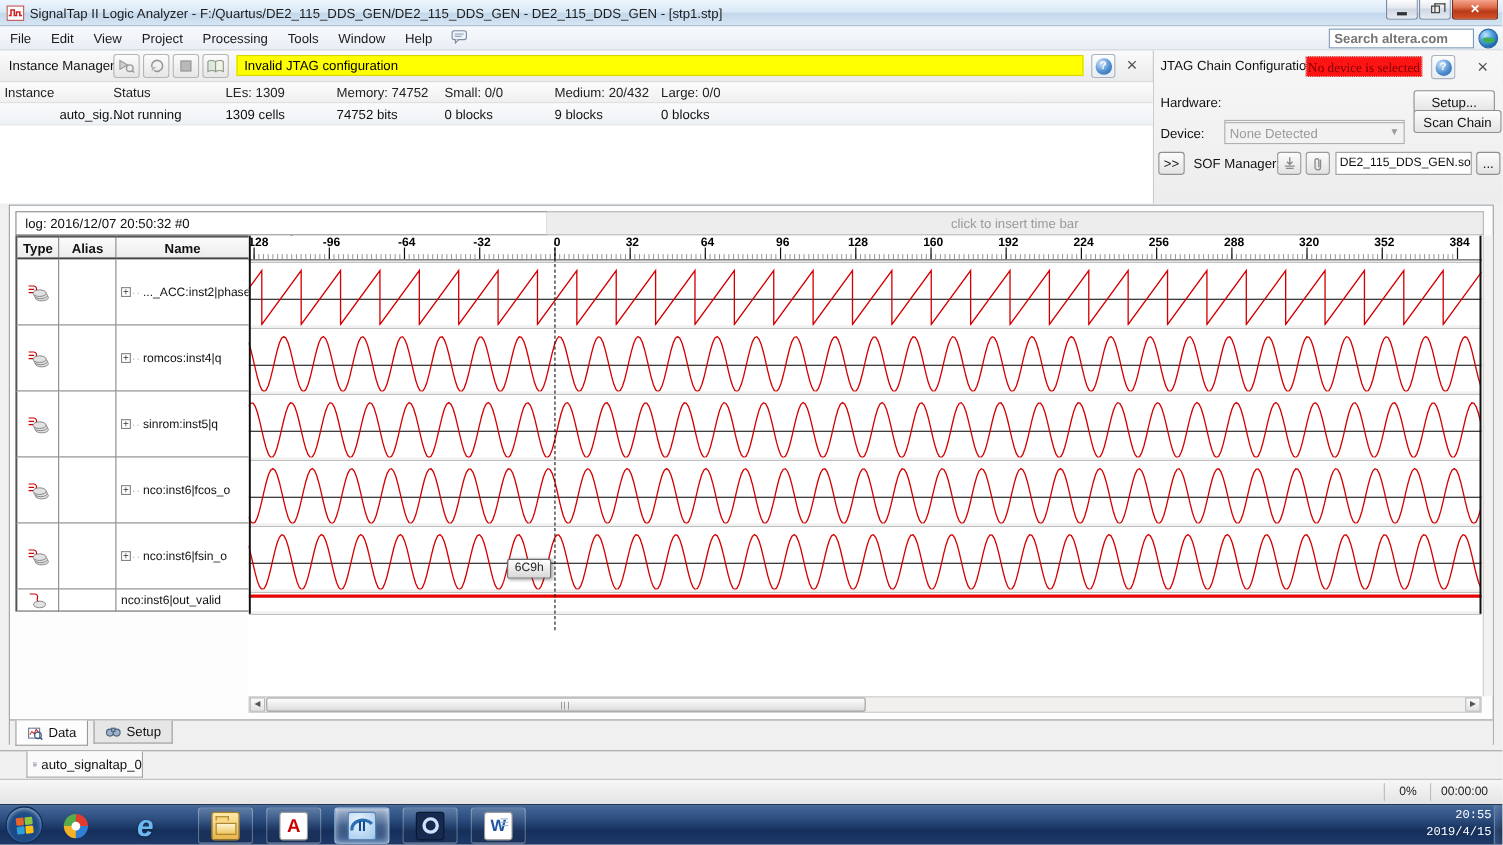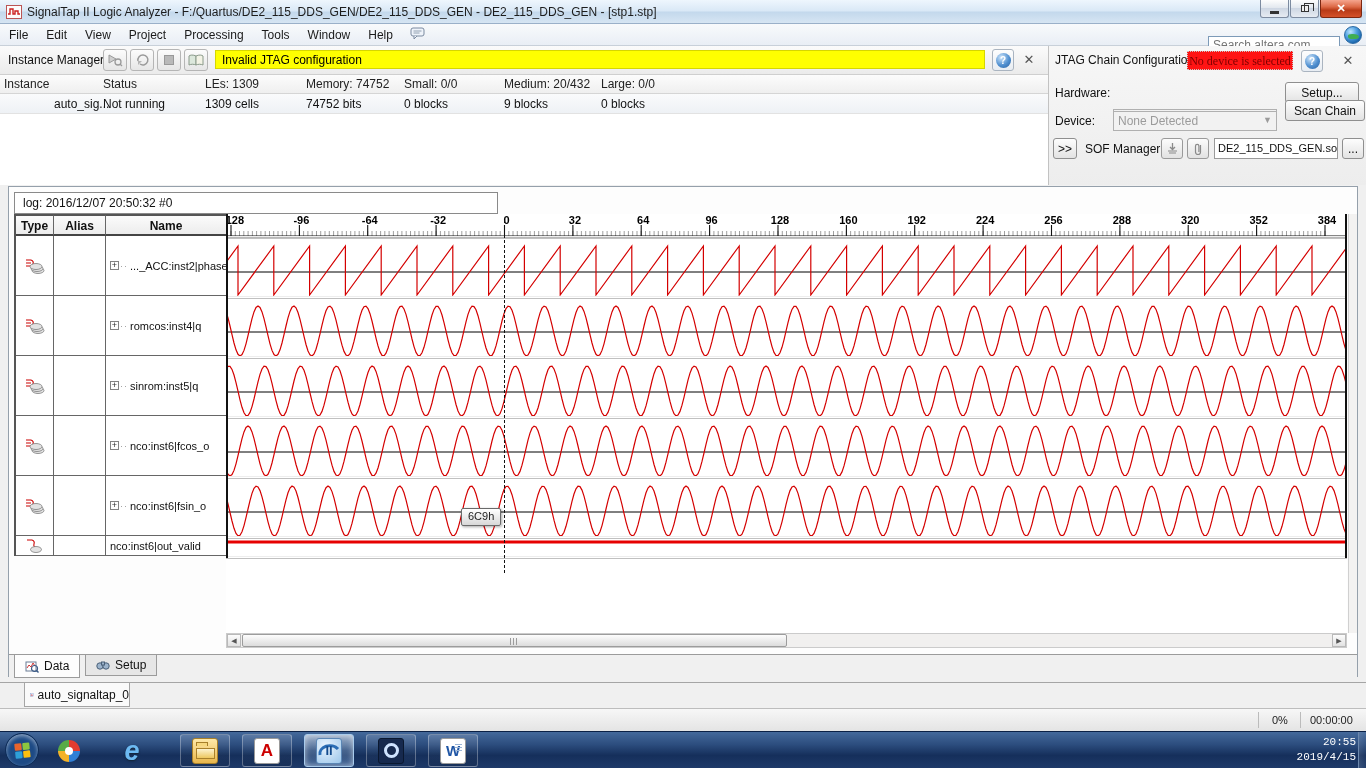--- a/index.html
+++ b/index.html
@@ -20,21 +20,21 @@
     background:linear-gradient(#fdfdfd,#e3e8ef 45%,#ccd5e2 46%,#e6ebf2); color:#333; font-size:11px; border-radius:0 0 3px 3px; margin-left:1px; }
   .win-btn.close { width:42px; background:linear-gradient(#f5a58e,#dd6a47 40%,#b83a17 60%,#d4512a); color:#fff; border-color:#7c2711; font-weight:bold; }
   .glyph-min { width:9px; height:3px; background:#333; margin-top:7px; }
   .glyph-restore { width:8px; height:7px; border:1px solid #333; position:relative; background:#eee; }
   .glyph-restore:before { content:""; position:absolute; left:2px; top:-3px; width:8px; height:7px; border:1px solid #333; border-bottom:none; }
 
   
   #menubar { left:0; top:24px; width:1366px; height:22px; background:linear-gradient(#f8fafc,#e9eef5); border-bottom:1px solid #c8d0d9; display:flex; align-items:center; }
   .menu-item { padding:3px 9px; font-size:12px; color:#1a1a1a; }
   #bubble-icon { margin-left:8px; }
-  #searchbox { position:absolute; right:26px; top:12px; width:132px; height:18px; border:1px solid #7c9ab8; background:#fff; color:#8a8a8a; font-size:12px; padding:1px 4px; }
+  #searchbox { position:absolute; right:26px; top:2px; width:132px; height:18px; border:1px solid #7c9ab8; background:#fff; color:#8a8a8a; font-size:12px; padding:1px 4px;font-weight:bold; }
   #globe-icon { position:absolute; right:4px; top:2px; width:18px; height:18px; border-radius:50%;
      background:radial-gradient(circle at 35% 30%, #bfe6ff 0%, #4e9fe0 40%, #1c67ad 75%, #134a80 100%); border:1px solid #2b6aa3; }
   #globe-icon:before { content:""; position:absolute; left:3px; top:7px; width:11px; height:5px; background:#3fae52; border-radius:40% 60% 50% 50%; }
 
   
   #toolrow { left:0; top:46px; width:1366px; height:29px; background:linear-gradient(#fbfbfb,#ebebeb); border-bottom:1px solid #cfcfcf; }
   #toolrow .vsep { position:absolute; left:1048px; top:0; width:1px; height:139px; background:#c2c2c2; }
   .tool-label { position:absolute; top:7px; font-size:12px; color:#111; }
   .tbtn { position:absolute; top:3px; width:24px; height:22px; border:1px solid #b5b5b5; border-radius:3px; background:linear-gradient(#fcfcfc,#e6e6e6); display:flex; align-items:center; justify-content:center; }
   #warn-bar { position:absolute; left:215px; top:4px; width:770px; height:19px; background:#ffff00; border:1px solid #d6d600; font-size:12px; color:#000; padding:2px 6px; }
@@ -251,20 +251,21 @@
             <path d="M7.5 3 v7 a2.5 2.5 0 0 1 -5 0 V4 a1.7 1.7 0 0 1 3.4 0 v6" fill="none" stroke="#8a8a8a" stroke-width="1.2"></path>
           </svg>
       </div>
       <div id="sof-field">DE2_115_DDS_GEN.sof</div>
       <div class="pbtn" style="left:289px; top:0; width:22px;">...</div>
     </div>
   </div>
 
   <div id="wave-panel" class="abs">
     <div id="log-cell">log: 2016/12/07 20:50:32  #0</div>
+    <div id="hint-cell">click to insert time bar</div>
     <div id="name-table">
         <div class="nrow">
           <div class="ncell nhead c-type" style="height:22px;">Type</div>
           <div class="ncell nhead c-alias" style="height:22px;">Alias</div>
           <div class="ncell nhead c-name" style="height:22px;">Name</div>
         </div>
         <div class="nrow">
     <div class="ncell c-type typecell" style="height:60px">
             <svg width="24" height="18" viewBox="0 0 24 18">
               <path d="M3 3 h5 M3 6 h5 M3 9 h5" stroke="#c00" stroke-width="1.1"></path>

